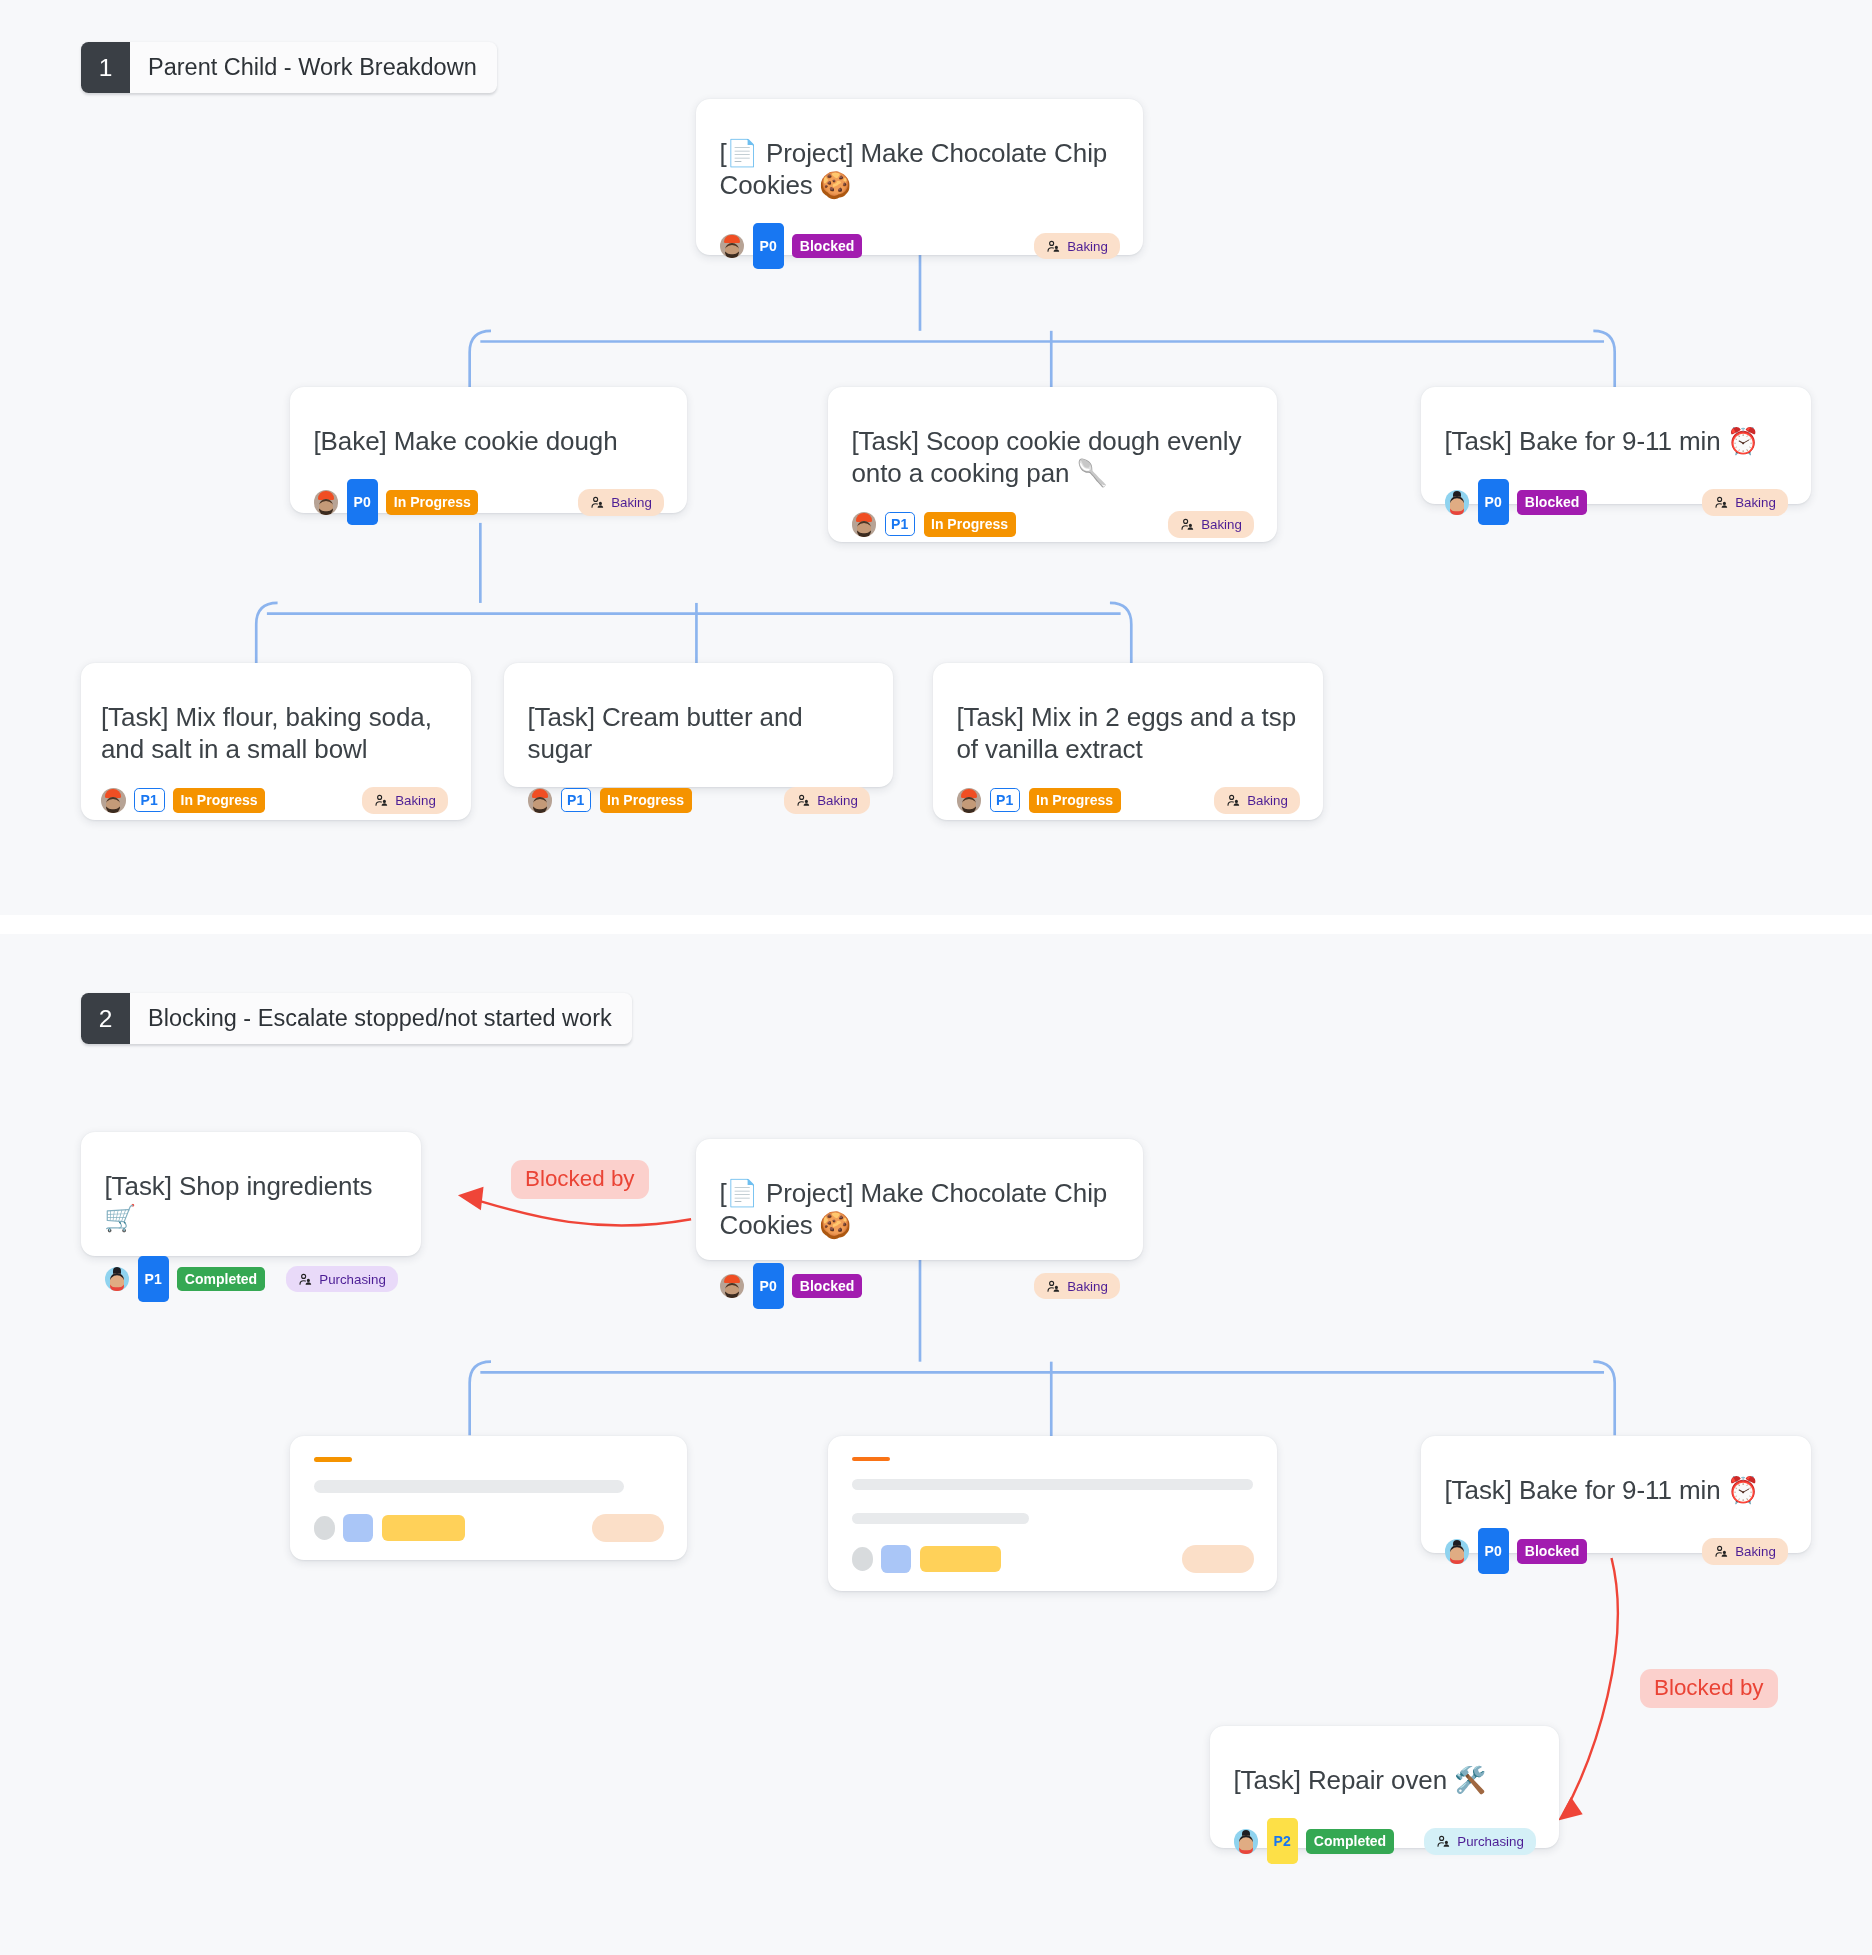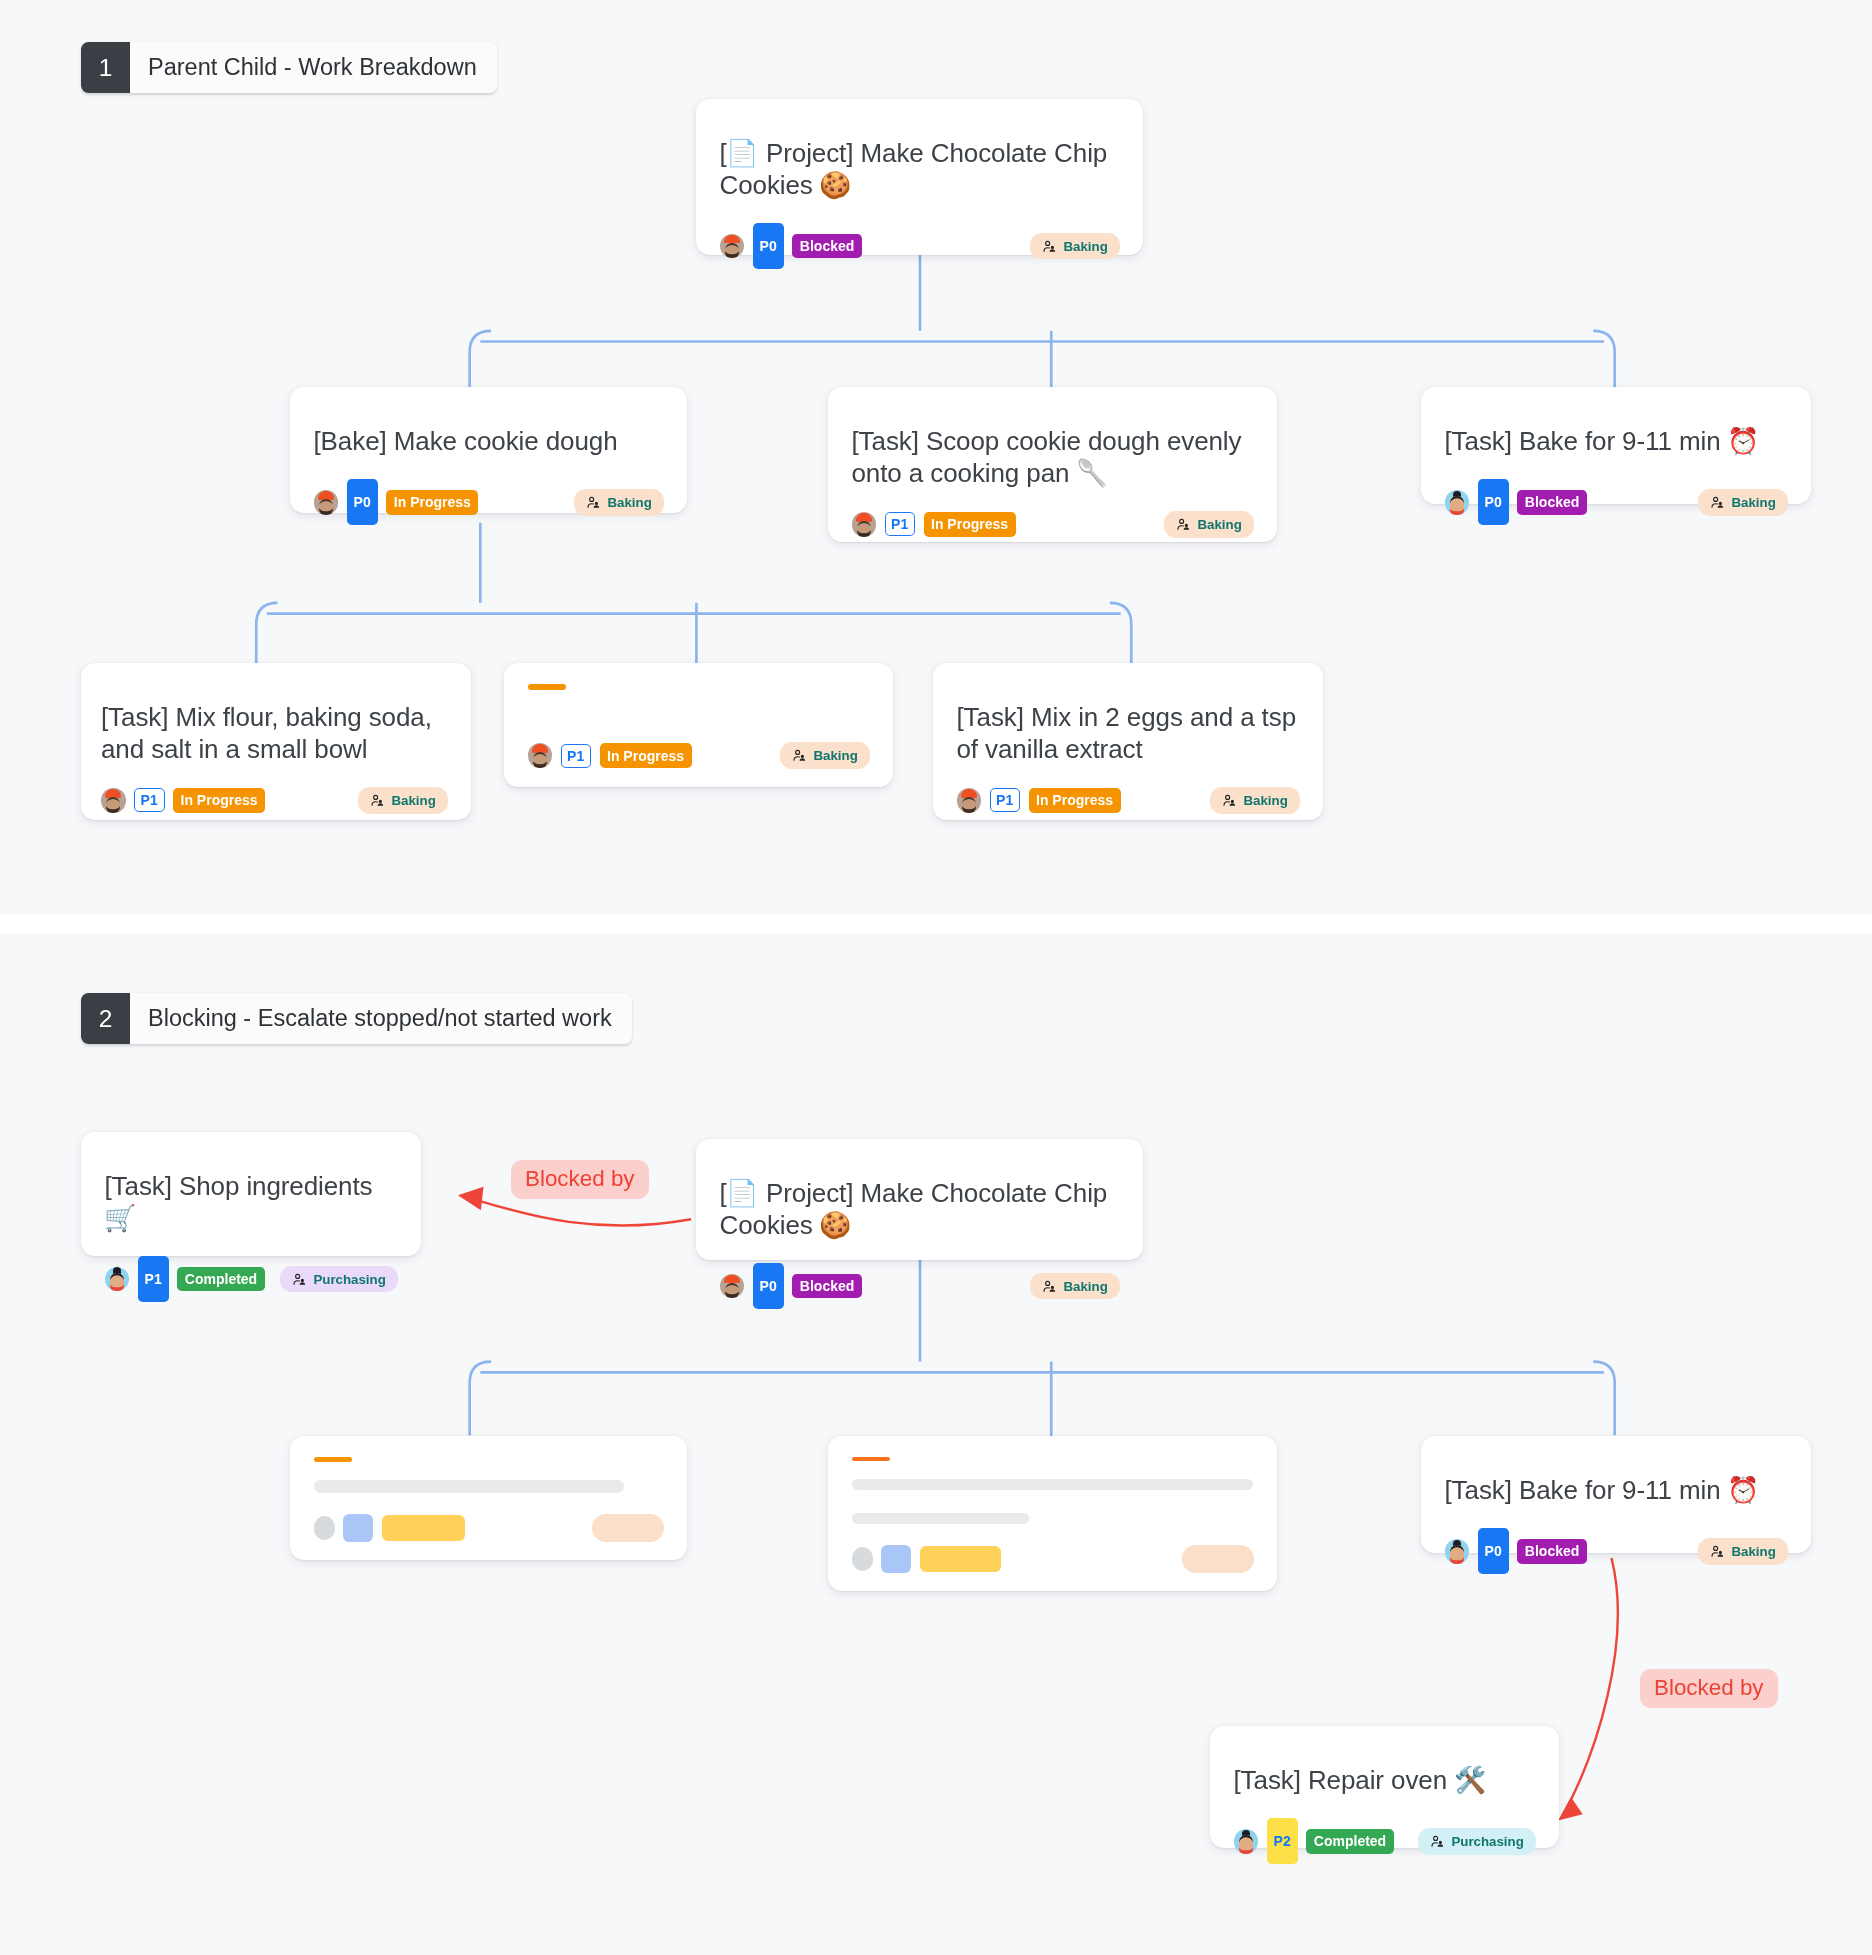--- a/index.html
+++ b/index.html
@@ -110,21 +110,21 @@
 
   
   .status { font-size: 14px; font-weight: 700; line-height: 1; padding: 5.3px 7.5px; border-radius: 4.8px; color:#ffffff; flex: none; }
   .st-blocked  { background: #a21caf; }
   .st-progress { background: #f59300; }
   .st-completed{ background: #35a853; }
 
   
   .team {
     display: inline-flex; align-items: flex-end; gap: 6.4px;
-    font-size: 13.3px; color: #0f766e; font-weight: 700;
+    font-size: 13.3px; color: #4c1d95; font-weight: 400;
     padding: 5.9px 11.7px; border-radius: 11.7px; flex: none;
   }
   .tm-baking     { background: #fbe0cb; }
   .tm-purchasing { background: #e9daf9; }
   .tm-maint      { background: #d4f0f7; }
   .team svg { width: 15px; height: 15px; display:block; }
 
   
   .sk-bar { background: #e8eaec; border-radius: 9.6px; height: 17.6px; }
   .sk-dot { width: 21.3px; height: 23.5px; border-radius: 50%; background: #d8dbdd; flex:none; }
@@ -305,20 +305,21 @@
             <circle cx="16.6" cy="13.4" r="2.5" fill="#222"></circle>
             <path d="M12.1 20.5c0-2.5 2-4.1 4.5-4.1s4.5 1.6 4.5 4.1z" fill="#222"></path>
           </svg>
         <span>Baking</span>
       </span>
     </div>
   </div>
 
   <div class="card" style="left:504px; top:663px; width:389px; height:124px;">
     <div class="topbar tb-orange"></div>
+    <div class="card-title">[Task] Cream butter and sugar</div>
     <div class="card-foot">
       <div class="foot-left">
         <div class="avatar av-beanie"></div>
         <span class="pri pri-p1-outline">P1</span>
         <span class="status st-progress">In Progress</span>
       </div>
       <div class="spacer"></div>
       <span class="team tm-baking">
         <svg viewBox="0 0 24 24">
             <circle cx="9" cy="7" r="3.2" fill="none" stroke="#222" stroke-width="1.8"></circle>

